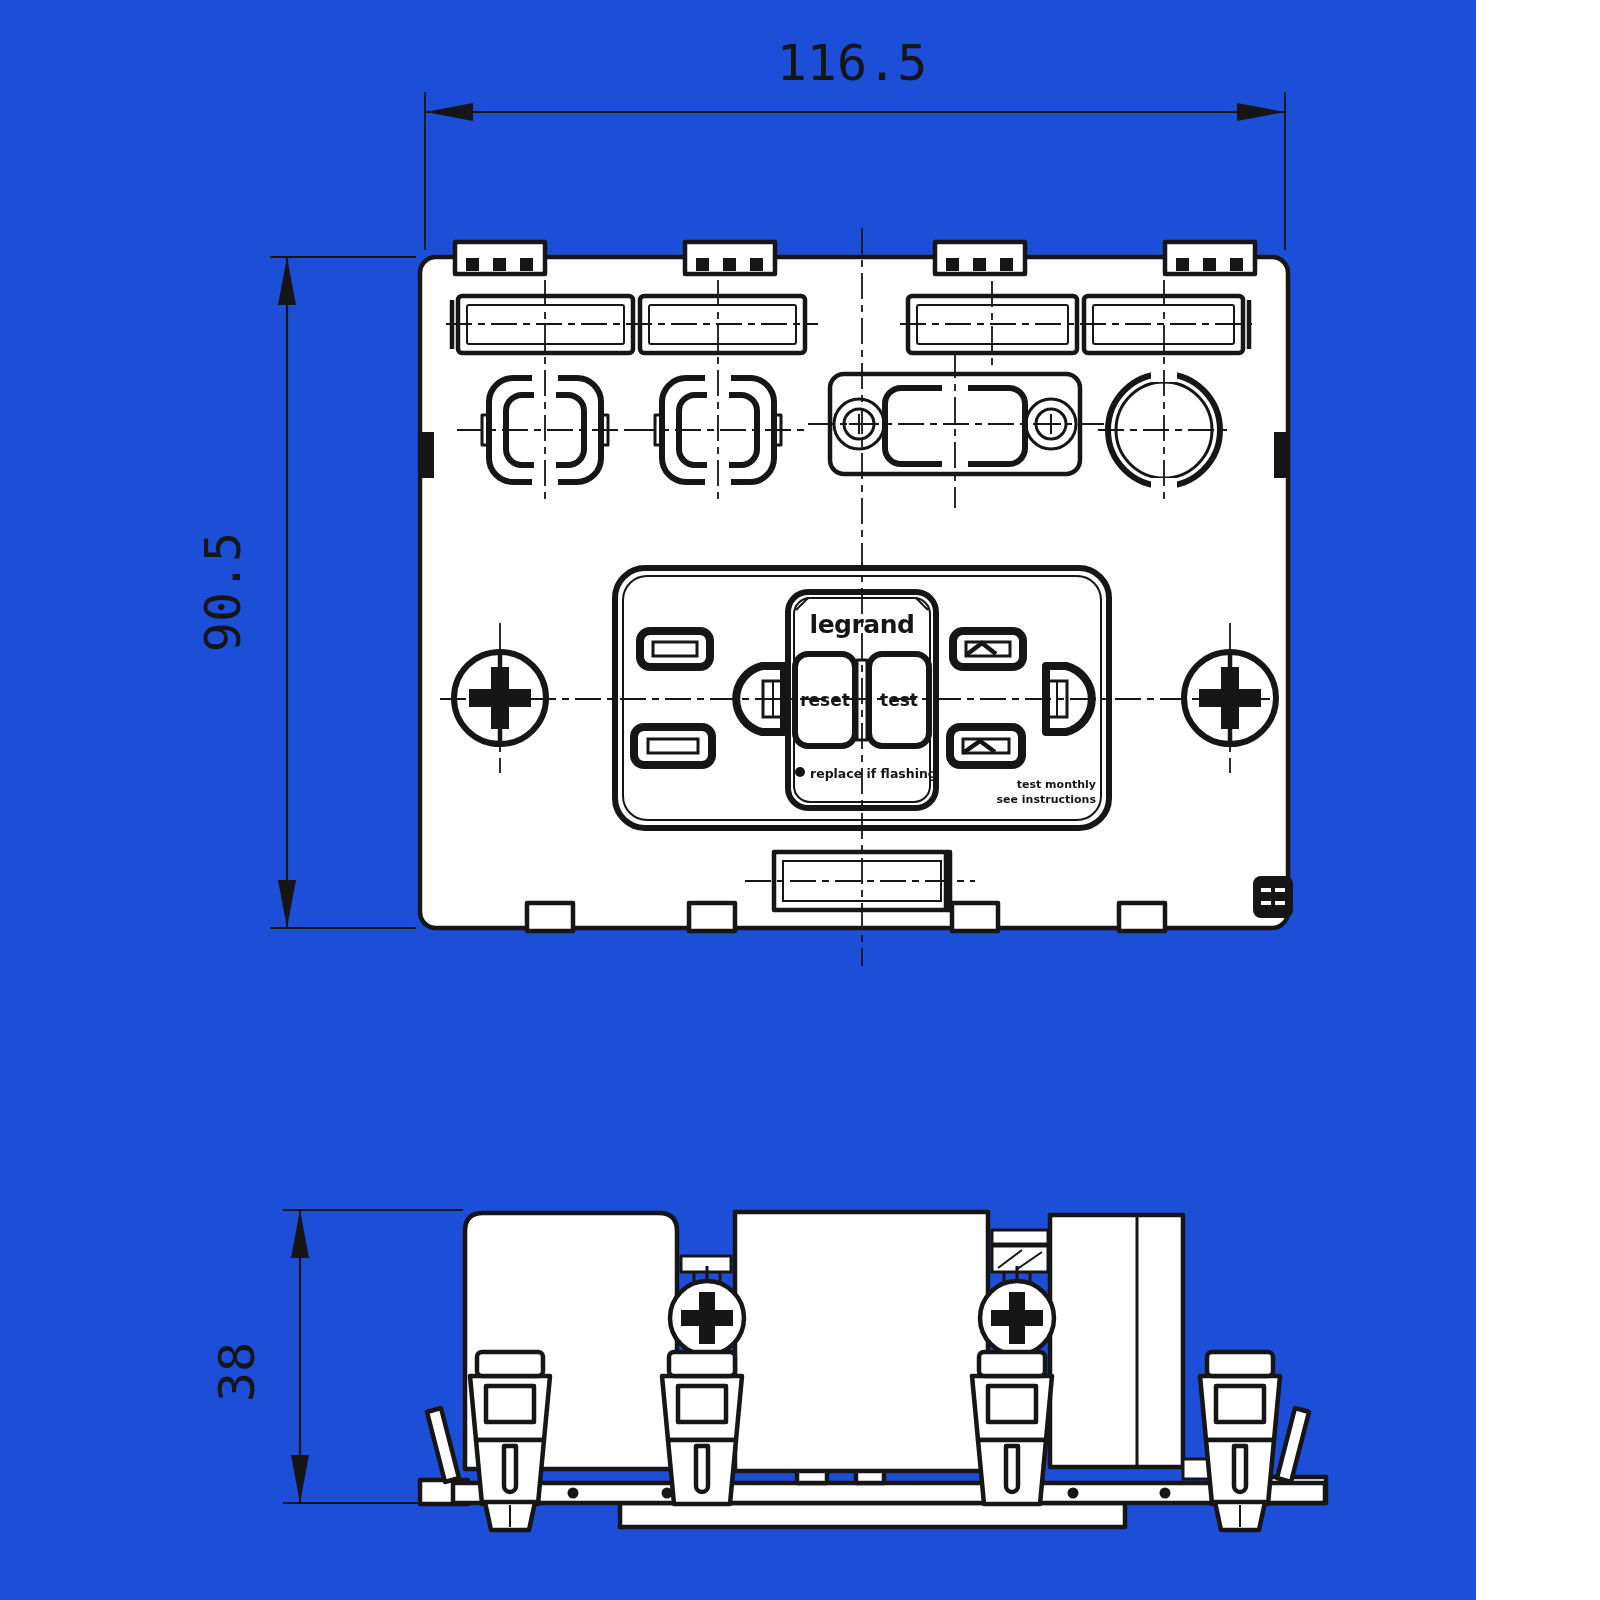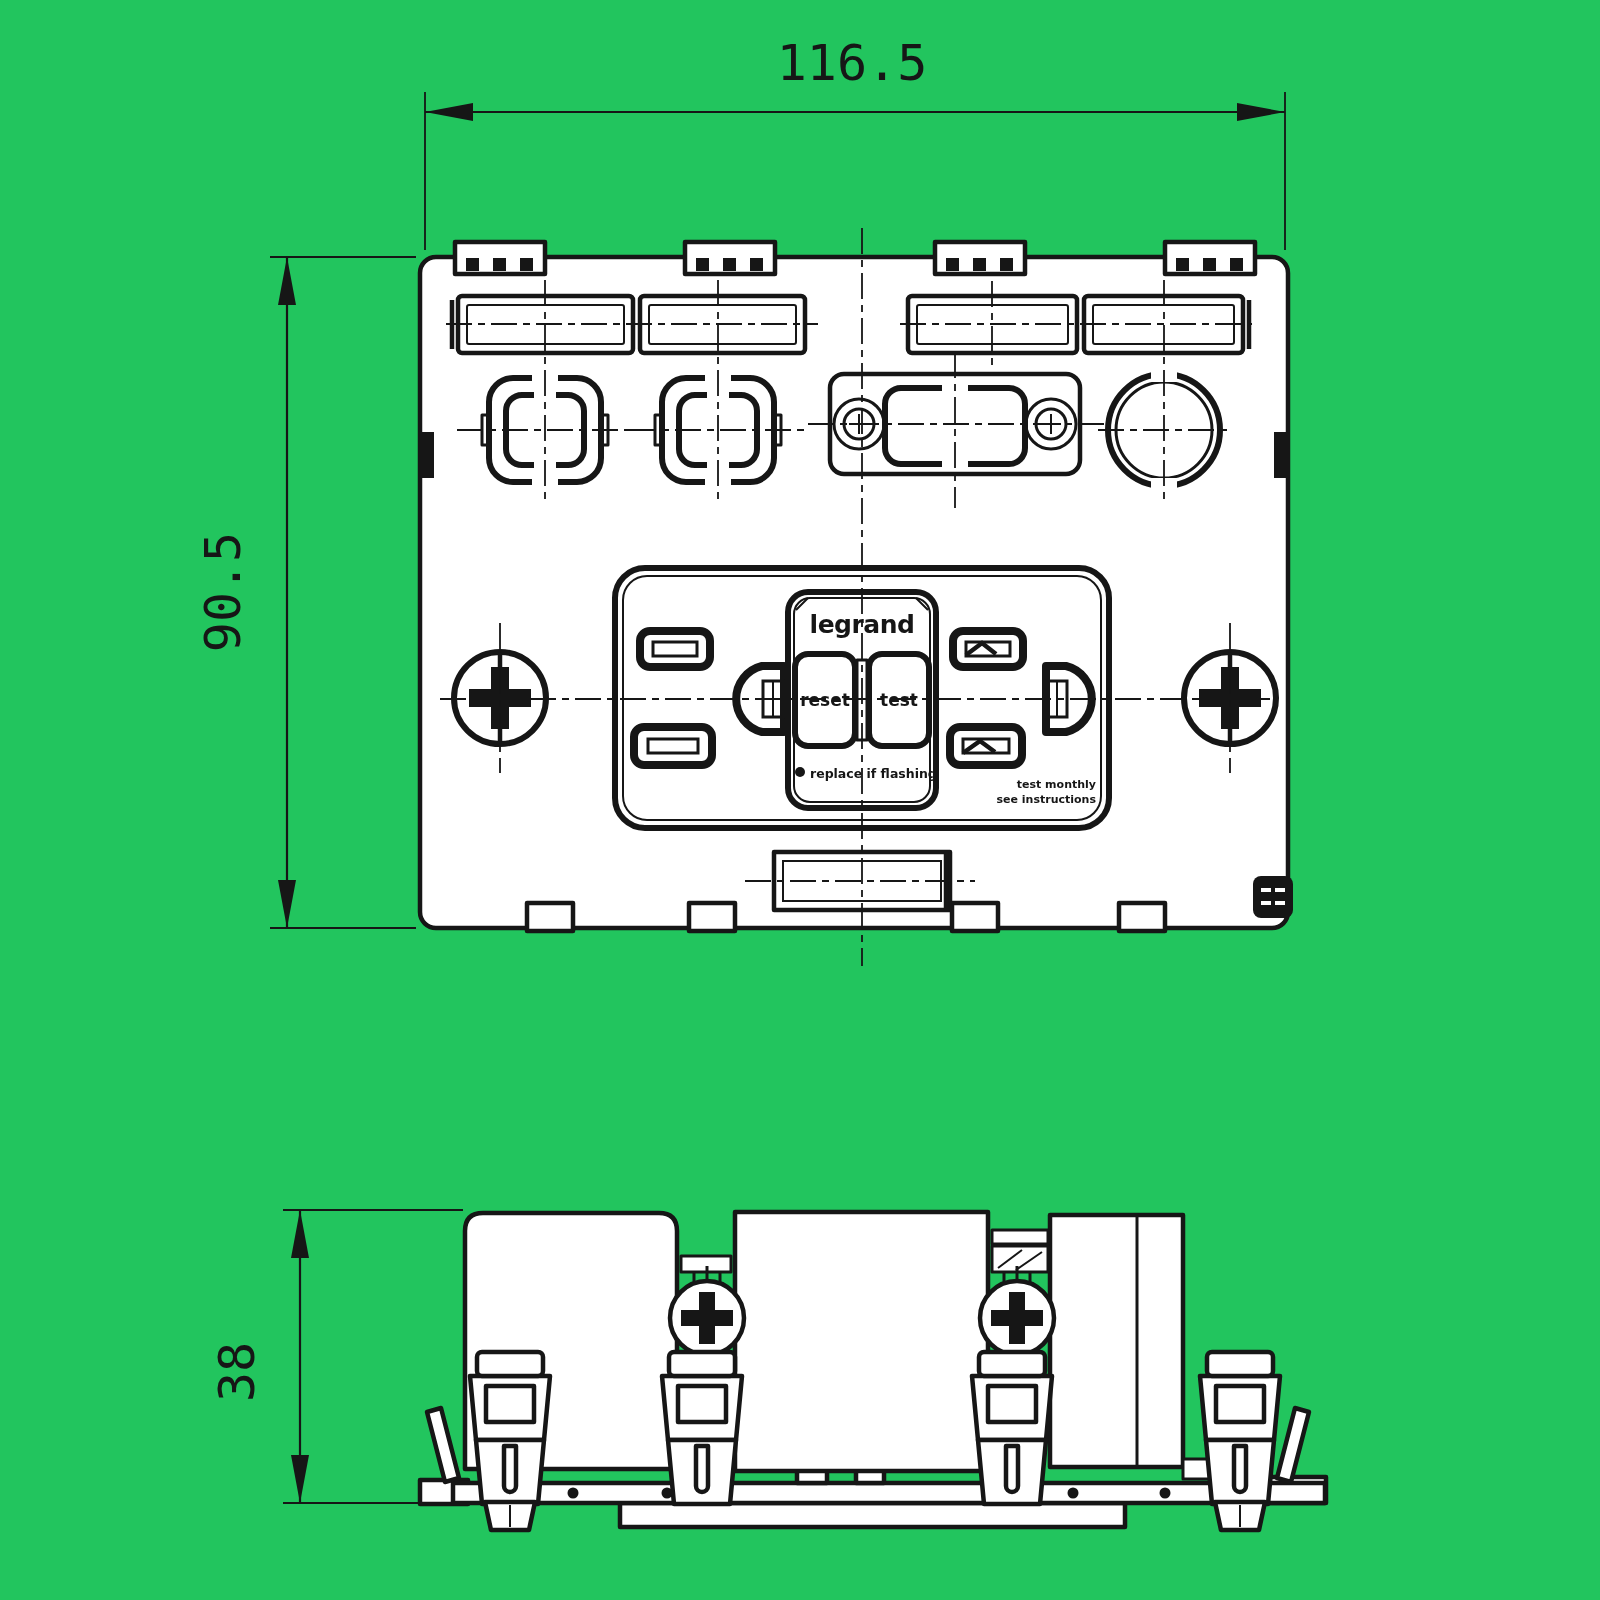--- a/index.html
+++ b/index.html
@@ -1,16 +1,16 @@
 <!DOCTYPE html>
 <html><head>
 <meta charset="utf-8">
 <style>
   html,body{margin:0;padding:0;background:#ffffff;}
-  .page{width:1600px;height:1600px;background:#22c55e;position:relative;font-family:"DejaVu Sans",sans-serif;}
+  .page{width:1476px;height:1600px;background:#1d4ed8;position:relative;font-family:"DejaVu Sans",sans-serif;}
   svg{display:block;}
   .s4 {fill:#fff;stroke:#161616;stroke-width:4.5;stroke-linejoin:round;}
   .s3 {fill:#fff;stroke:#161616;stroke-width:3;stroke-linejoin:round;}
   .s6 {fill:#fff;stroke:#161616;stroke-width:6;stroke-linejoin:round;}
   .s8 {fill:#fff;stroke:#161616;stroke-width:8;stroke-linejoin:round;}
   .ln2{fill:none;stroke:#161616;stroke-width:2;}
   .ln3{fill:none;stroke:#161616;stroke-width:3;}
   .ln4{fill:none;stroke:#161616;stroke-width:4.5;}
   .cl {fill:none;stroke:#161616;stroke-width:1.8;stroke-dasharray:26 6 7 6;}
   .dim{fill:none;stroke:#161616;stroke-width:2.2;}

